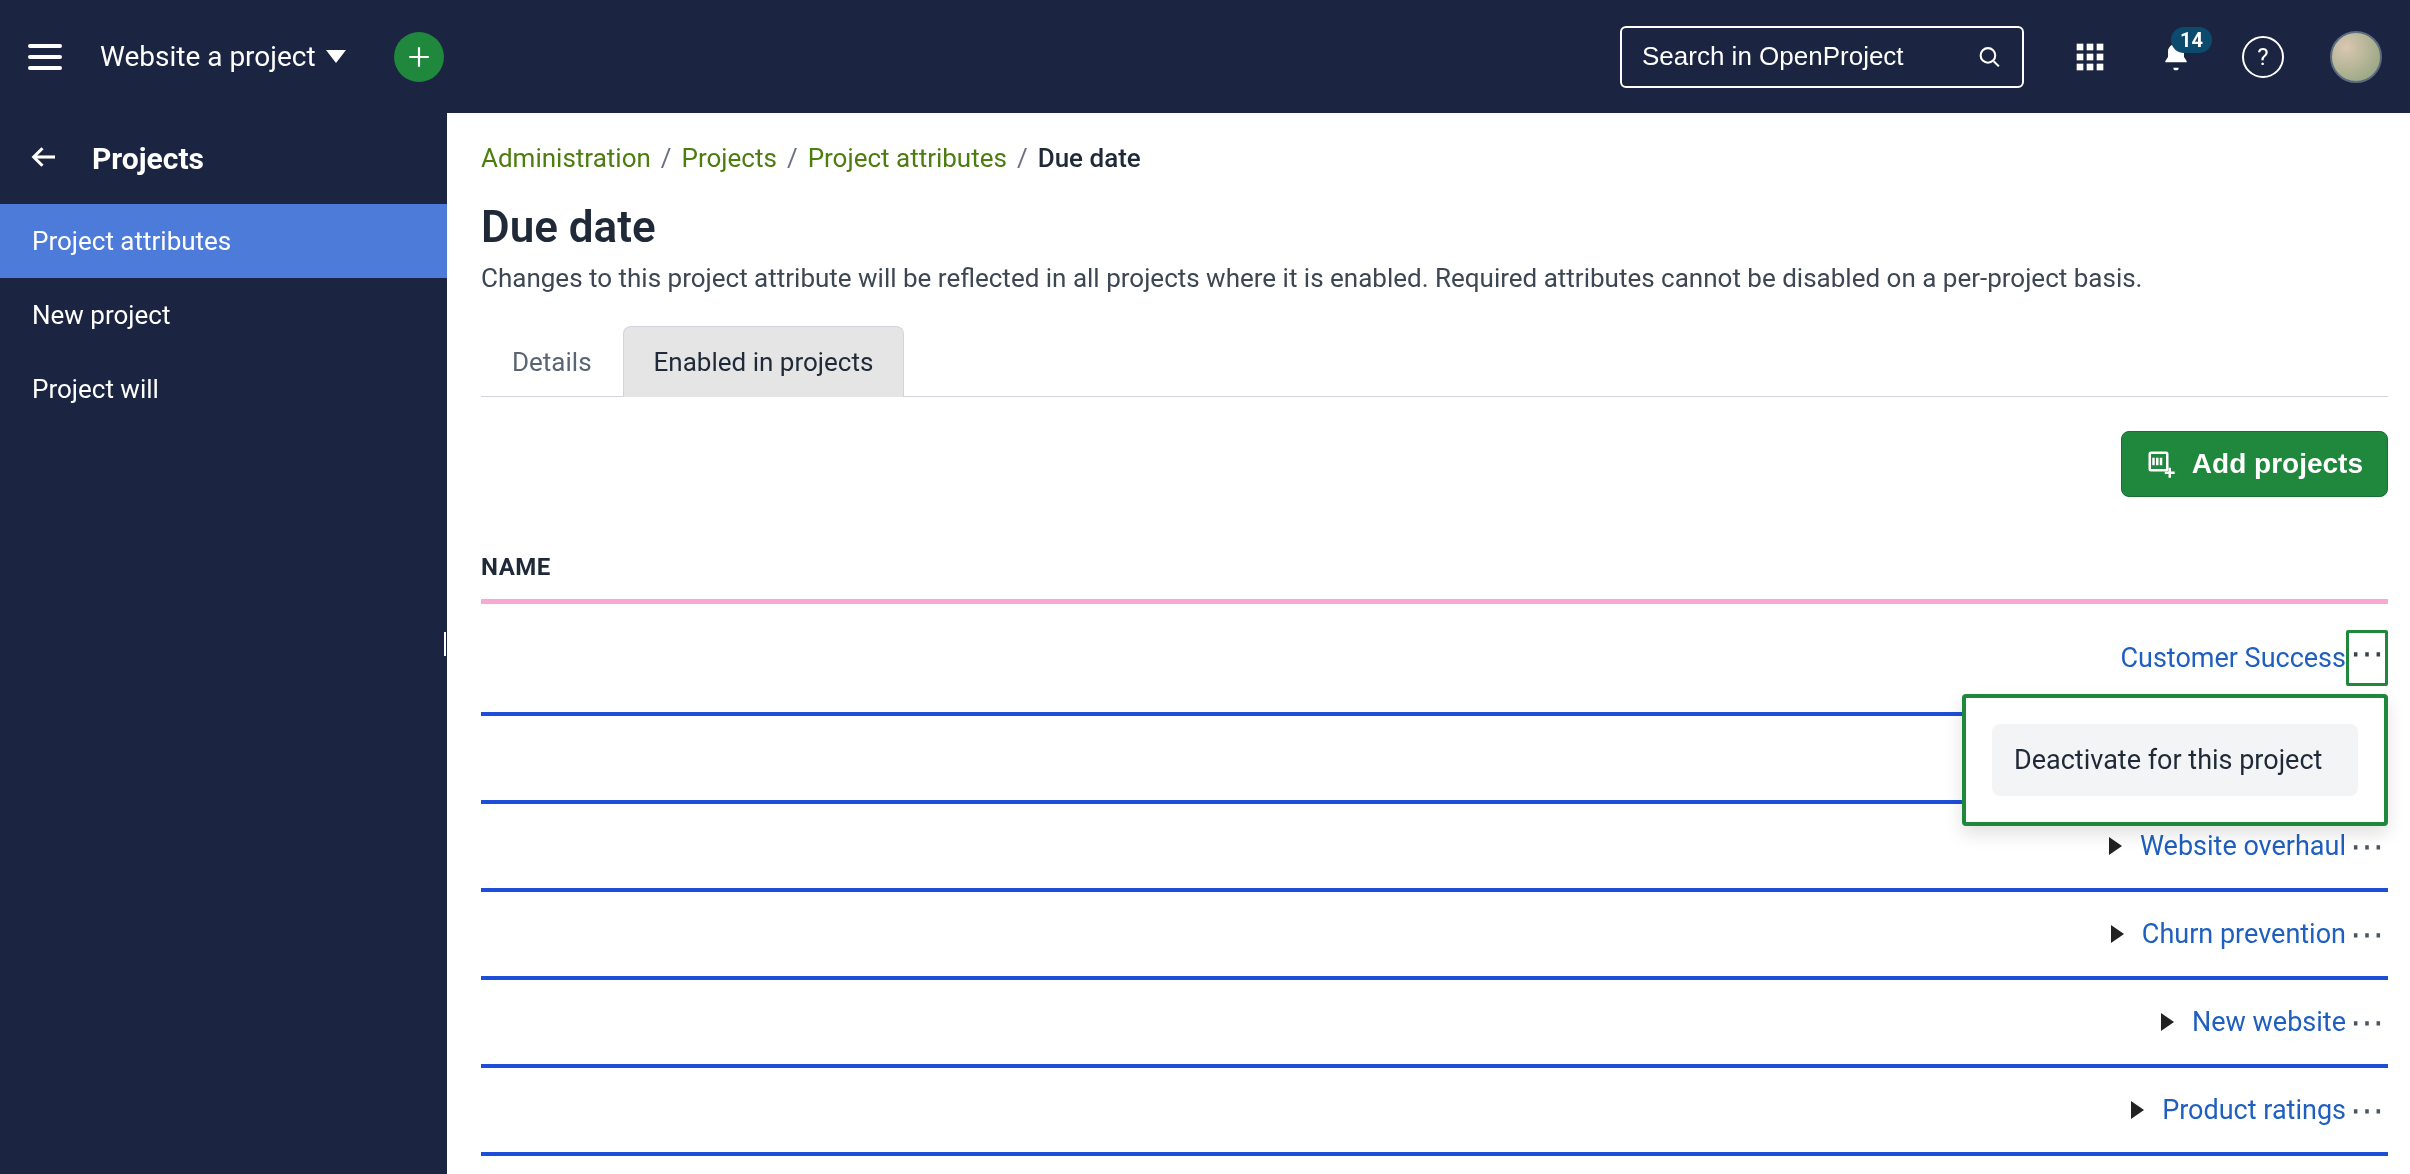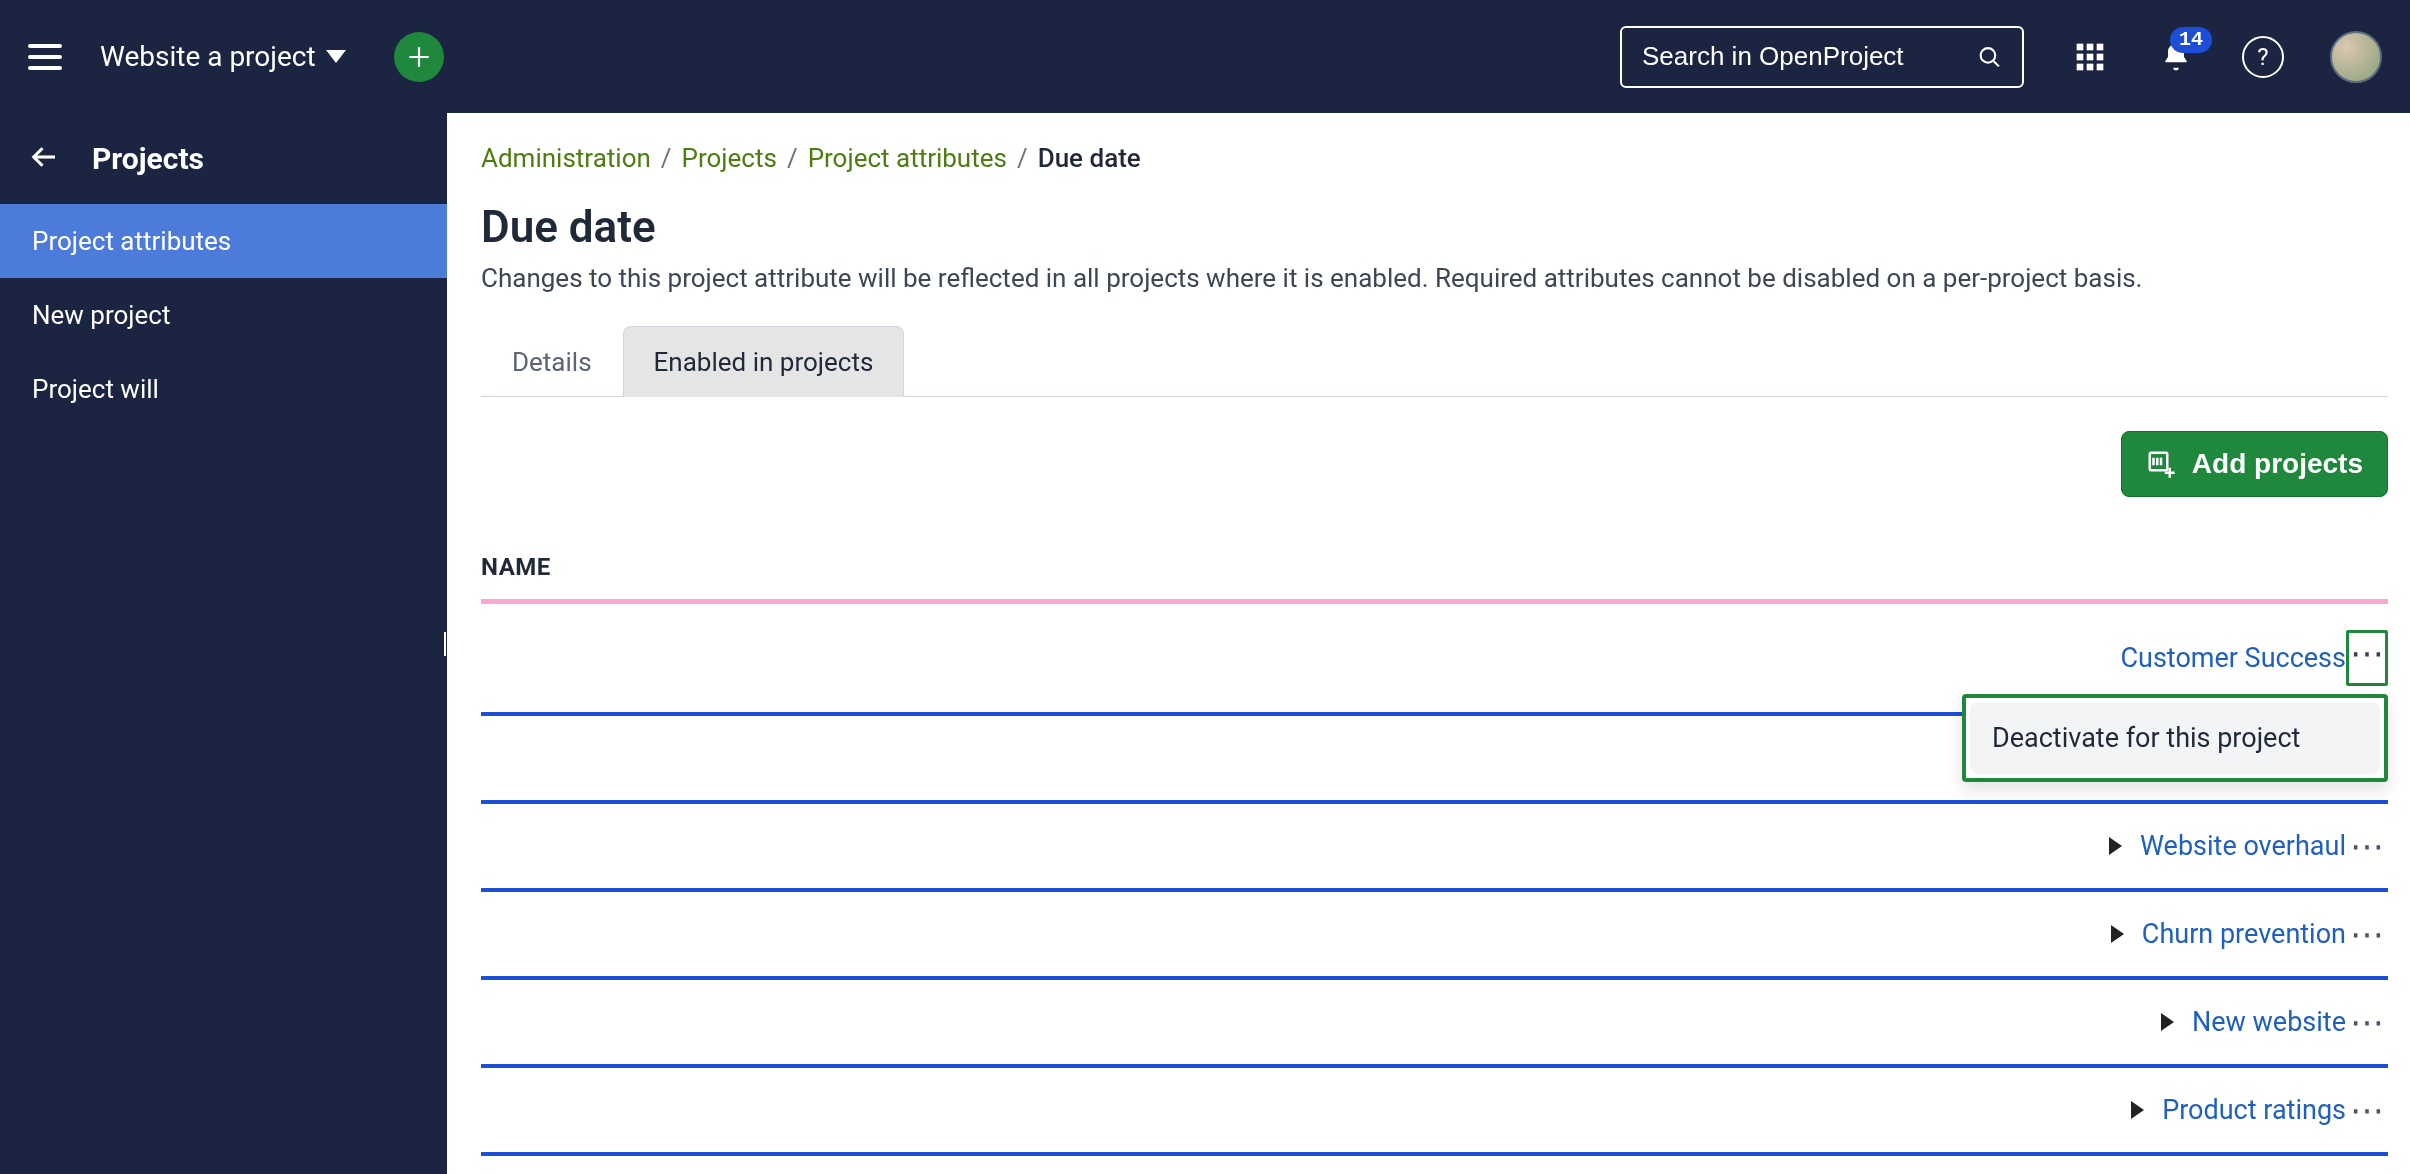--- a/index.html
+++ b/index.html
@@ -38,22 +38,22 @@
   .search-box input {
     flex:1; background:transparent; border:none; outline:none; color:#fff; font-size:26px;
   }
   .search-box input::placeholder { color:#fff; }
   .search-box svg { width:30px; height:30px; fill:none; stroke:#fff; stroke-width:2; }
   .tb-icons { display:flex; align-items:center; gap:46px; margin-left:46px; }
   .tb-icon { position:relative; width:40px; height:40px; display:flex; align-items:center; justify-content:center; cursor:pointer; }
   .tb-icon svg { width:32px; height:32px; fill:#fff; }
   .help-circle { width:42px; height:42px; border:2.5px solid #fff; border-radius:50%; display:flex; align-items:center; justify-content:center; font-size:24px; }
   .badge {
-    position:absolute; top:-10px; right:-16px; background:#1d4ed8; color:#fff;
-    font-size:20px; font-weight:700; border-radius:14px; padding:0 9px; line-height:26px; min-width:36px; text-align:center;font-family:Liberation Mono, monospace;
+    position:absolute; top:-10px; right:-16px; background:#0c4a6e; color:#fff;
+    font-size:20px; font-weight:700; border-radius:14px; padding:0 9px; line-height:26px; min-width:36px; text-align:center;
   }
   .avatar {
     width:52px; height:52px; border-radius:50%; background:radial-gradient(circle at 30% 30%, #d9c7b1, #8aa07a); border:2px solid #5b6b80;
     cursor:pointer;
   }
 
   
   .content-wrap { display:flex; height:calc(100% - 113px); }
 
   
@@ -118,21 +118,21 @@
   }
   .row-menu {
     width:42px; height:30px; display:flex; align-items:center; justify-content:center; cursor:pointer; color:#374151; font-size:34px; line-height:0;
   }
   .row-menu.muted { color:#4b5563; }
   .row-menu.boxed { border:3px solid #1f883d; border-radius:2px; padding:8px 6px 18px 6px; height:56px; }
 
   .popover-wrap { position:relative; display:flex; flex-direction:column; align-items:flex-end; }
   .popover {
     position:absolute; top:64px; right:0; border:4px solid #1f883d; border-radius:4px;
-    background:#fff; padding:4px; width:426px; box-shadow:0 8px 18px rgba(0,0,0,0.12);
+    background:#fff; padding:26px; width:426px; box-shadow:0 8px 18px rgba(0,0,0,0.12);
   }
   .popover-item {
     background:#f3f4f6; border-radius:8px; padding:20px 22px; font-size:27px; color:#1f2937; cursor:pointer;
   }
 </style>
 </head>
 <body>
 
 <div class="topbar">
   <div class="tb-left">

